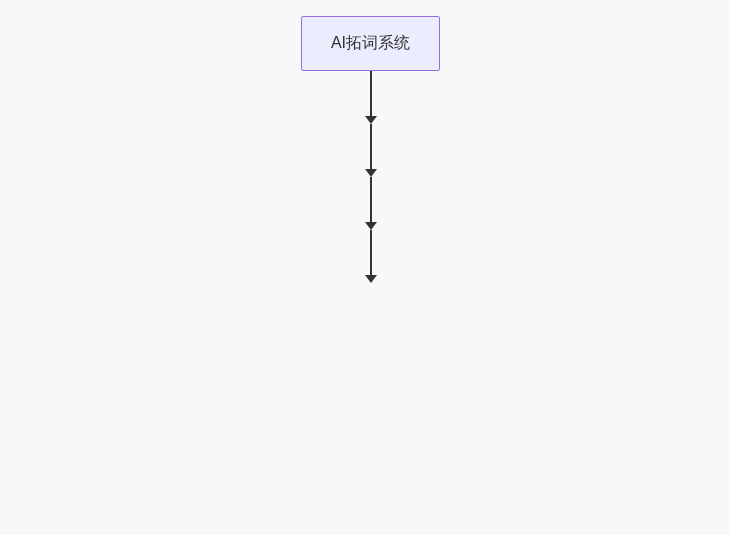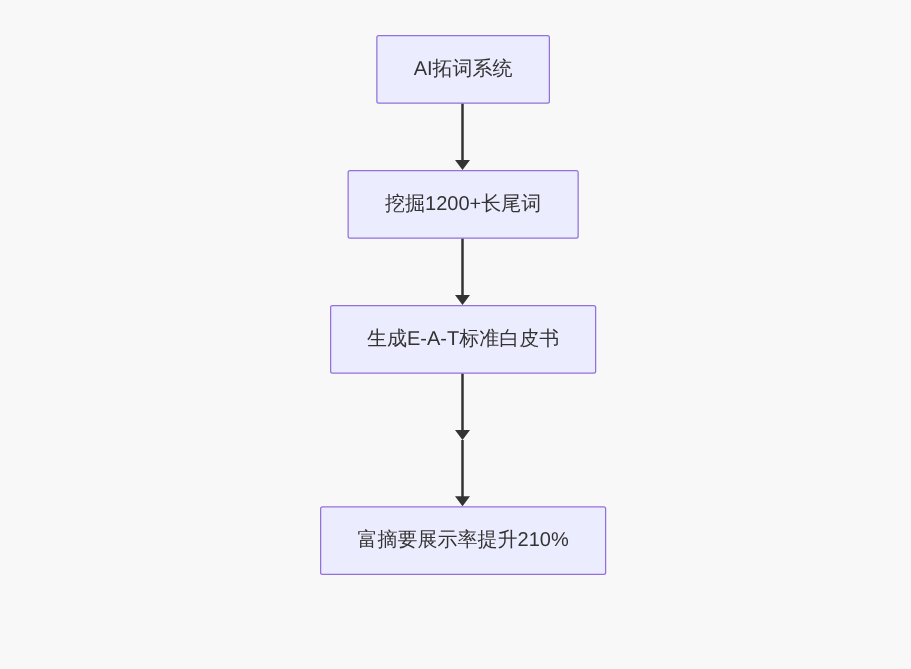--- a/index.html
+++ b/index.html
@@ -16,21 +16,21 @@
   }
   body {
     width: 729px;
     height: 535px;
     overflow: hidden;
     background: var(--background);
     font-family: "Liberation Sans", "DejaVu Sans", sans-serif;
   }
   .canvas {
     width: fit-content;
-    margin: 12px auto;
+    margin: 0 auto;
     padding-top: 16px;
     transform: translateX(6px);
     display: flex;
     flex-direction: column;
     align-items: center;
   }
   .node {
     height: 55px;
     padding: 0 29px;
     background: var(--node-fill);
@@ -71,41 +71,32 @@
 
   <div class="node">
     <span>AI拓词系统</span>
   </div>
 
   <div class="arrow">
     <div class="arrow-line"></div>
     <div class="arrow-head"></div>
   </div>
 
-  <div class="node">
-    <span>挖掘1200+长尾词</span>
-  </div>
-
-  <div class="arrow">
-    <div class="arrow-line"></div>
-    <div class="arrow-head"></div>
-  </div>
-
-  <div class="node">
-    <span>生成E-A-T标准白皮书</span>
-  </div>
 
   <div class="arrow">
     <div class="arrow-line"></div>
     <div class="arrow-head"></div>
   </div>
 
 
   <div class="arrow">
     <div class="arrow-line"></div>
     <div class="arrow-head"></div>
   </div>
 
-  <div class="node">
-    <span>富摘要展示率提升210%</span>
+
+  <div class="arrow">
+    <div class="arrow-line"></div>
+    <div class="arrow-head"></div>
   </div>
+
 
 </div>
 
 </body></html>

